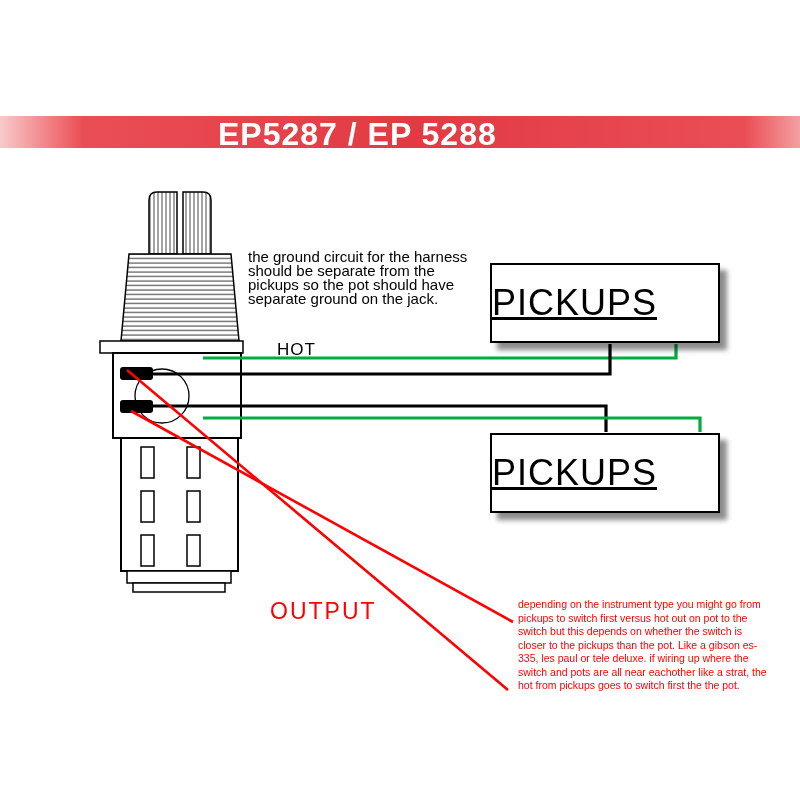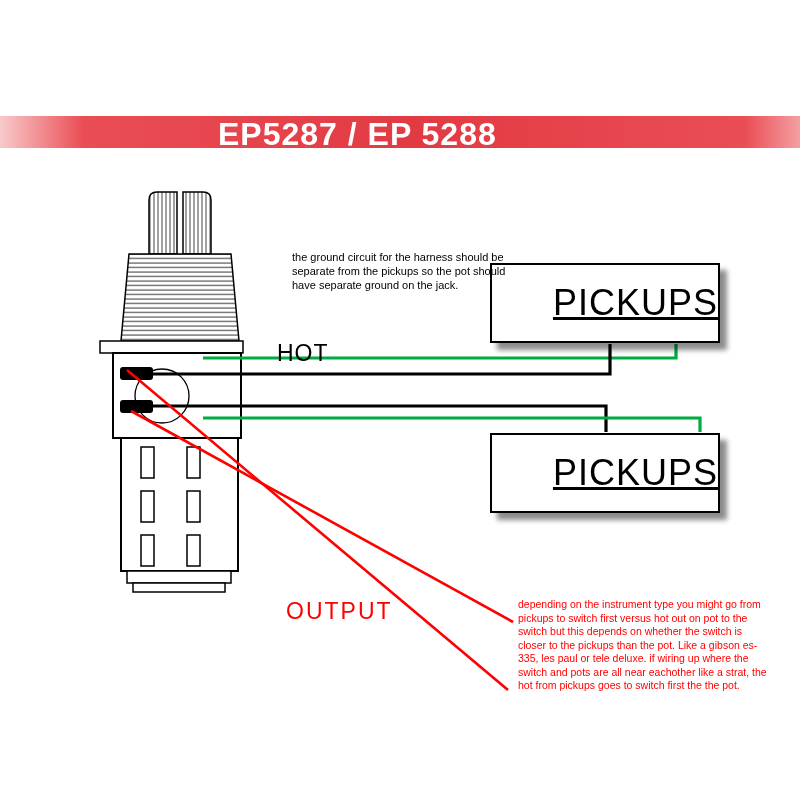--- a/index.html
+++ b/index.html
@@ -5,30 +5,30 @@
   html,body{margin:0;padding:0;background:#fff;}
   .stage{position:relative;width:800px;height:800px;background:#ffffff;overflow:hidden;
          font-family:"Liberation Sans",sans-serif;}
   .banner{position:absolute;left:0;top:116px;width:800px;height:32px;
           background:linear-gradient(90deg,#f8caca 0%,#ea4e55 10%,#e23a43 50%,#ea4e55 90%,#f8caca 100%);
           display:flex;padding-left:28px;}
   .banner-text{color:#ffffff;font-size:32px;font-weight:bold;padding-left:190px;letter-spacing:1px;}
   .diagram{position:absolute;left:0;top:0;}
   .pickups-box{position:absolute;width:226px;height:76px;background:#ffffff;border:2px solid #000;
                box-shadow:7px 7px 5px rgba(0,0,0,0.45);
-               display:flex;align-items:center;justify-content:flex-end;}
+               display:flex;align-items:center;justify-content:flex-start;}
   .box-top{left:490px;top:263px;}
   .box-bottom{left:490px;top:433px;}
   .pickups-label{font-size:36px;letter-spacing:1px;text-decoration:underline;color:#000;}
   .note{position:absolute;text-align:left;}
-  .note-ground{left:248px;top:250px;width:235px;font-size:11px;line-height:14px;color:#000;margin-left:44px;}
+  .note-ground{left:248px;top:250px;width:235px;font-size:15px;line-height:14px;color:#000;}
   .note-routing{left:518px;top:598px;width:252px;font-size:10.5px;line-height:13.5px;color:#ff0000;}
-  .label-hot{position:absolute;left:277px;top:340px;font-size:23px;color:#000;letter-spacing:1px;}
+  .label-hot{position:absolute;left:277px;top:340px;font-size:17px;color:#000;letter-spacing:1px;}
   .label-ground{position:absolute;left:346px;top:340px;font-size:23px;color:#00ab3f;letter-spacing:1px;}
-  .label-output{position:absolute;left:270px;top:598px;font-size:23px;color:#ff0000;letter-spacing:2px;margin-left:16px;}
+  .label-output{position:absolute;left:270px;top:598px;font-size:23px;color:#ff0000;letter-spacing:2px;}
 </style>
 </head>
 <body>
 
 <div class="stage">
 
   <div class="banner">
     <span class="banner-text">EP5287 / EP 5288</span>
   </div>
 

